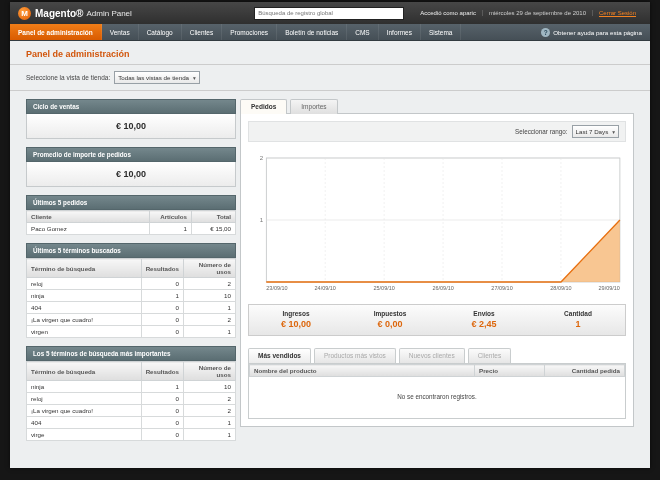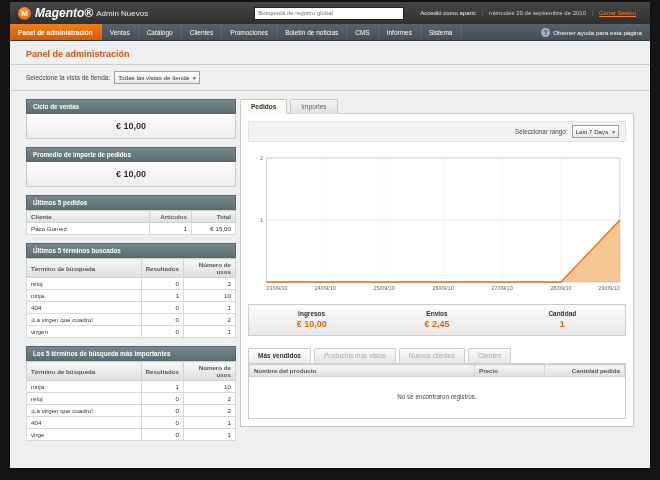--- a/index.html
+++ b/index.html
@@ -2,21 +2,21 @@
 <html><head>
 <meta charset="utf-8">
 <style>
   * { margin:0; padding:0; box-sizing:border-box; }
   html,body { width:660px; height:480px; overflow:hidden; background:#161616; font-family:"Liberation Sans", sans-serif; }
   .page { position:absolute; left:10px; top:2px; width:640px; height:466px; background:#edeff0; box-shadow:0 0 4px rgba(0,0,0,.6); }
 
   
   .hdr { height:22px; background:linear-gradient(#474747,#2f2f2f); display:flex; align-items:center; padding:0 8px; }
   .logo-ic { width:13px; height:13px; border-radius:50%; background:radial-gradient(circle at 35% 30%, #ff9d3c, #e05a00); color:#fff; font-size:8px; font-weight:bold; text-align:center; line-height:13px; margin-right:4px; }
-  .brand { color:#fff; font-weight:bold; font-size:12px;font-style:italic; }
+  .brand { color:#fff; font-weight:bold; font-size:10px; }
   .app { color:#e8e8e8; font-size:8px; margin-left:3px; }
   .hdr input { margin-left:auto; width:150px; height:13px; font-size:6px; color:#666; border:1px solid #222; background:#fff; padding:0 3px; font-family:"Liberation Sans", sans-serif; }
   .hdr-right { display:flex; align-items:center; margin-left:10px; }
   .hdr-right span { font-size:6px; color:#cfcfcf; padding:0 6px; border-left:1px solid #5a5a5a; }
   .hdr-right span:first-child { border-left:none; color:#eee; }
   .logout { color:#f58220 !important; text-decoration:underline; cursor:pointer; }
 
   
   .nav { height:17px; background:linear-gradient(#57626a,#454f56); display:flex; align-items:stretch; border-bottom:1px solid #323b40; }
   .nav-item { color:#fff; font-size:6.5px; line-height:17px; padding:0 8px; cursor:pointer; border-right:1px solid rgba(255,255,255,.08); }
@@ -68,21 +68,21 @@
   .grid-empty { background:#fff; text-align:center; font-size:6.3px; color:#444; padding:16px 0 18px; }
 </style>
 </head>
 <body>
 
 <div class="page">
 
   <div class="hdr">
     <div class="logo-ic">M</div>
     <span class="brand">Magento®</span>
-    <span class="app">Admin Nuevos</span>
+    <span class="app">Admin Panel</span>
     <input type="text" placeholder="Búsqueda de registro global" style="">
     <div class="hdr-right">
       <span>Accedió como aparic</span>
       <span>miércoles 29 de septiembre de 2010</span>
       <span class="logout">Cerrar Sesión</span>
     </div>
   </div>
 
   <div class="nav">
     <div class="nav-item active">Panel de administración</div>
@@ -259,20 +259,24 @@
               <path d="M18,132 L76,132 L134,132 L192,132 L250,132 L308,132 L366,70" fill="none" stroke="#e87010" stroke-width="1.3"></path>
             </svg>
         </div>
 
         <div class="stats">
           <div class="stat">
             <div class="stat-label">Ingresos</div>
             <div class="stat-value">€ 10,00</div>
           </div>
           <div class="stat">
+            <div class="stat-label">Impuestos</div>
+            <div class="stat-value">€ 0,00</div>
+          </div>
+          <div class="stat">
             <div class="stat-label">Envíos</div>
             <div class="stat-value">€ 2,45</div>
           </div>
           <div class="stat">
             <div class="stat-label">Cantidad</div>
             <div class="stat-value">1</div>
           </div>
         </div>
 
         <div class="tab-strip bottom-tabs">

